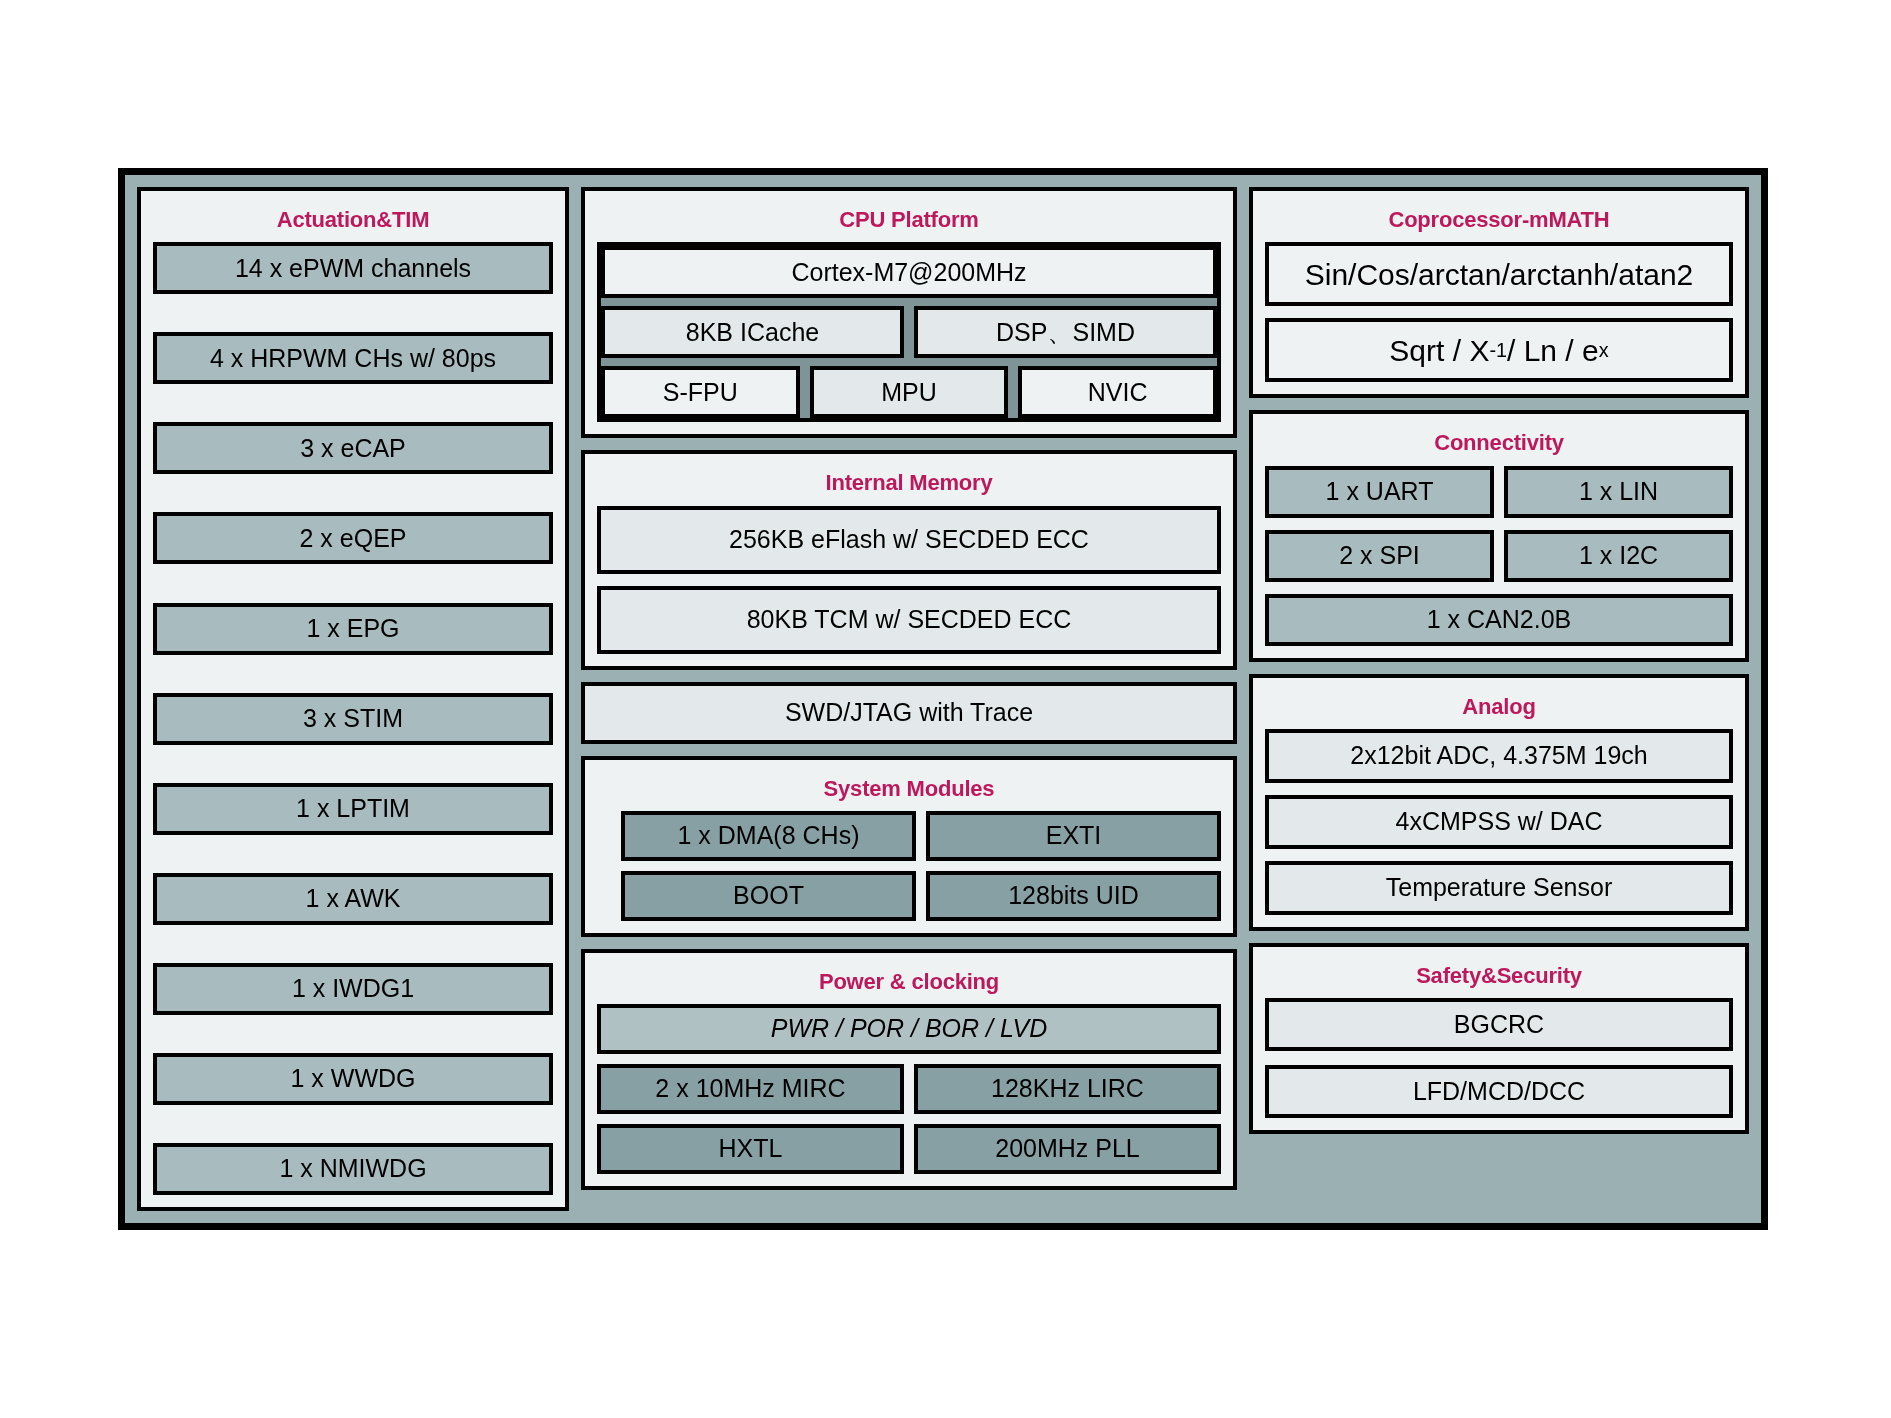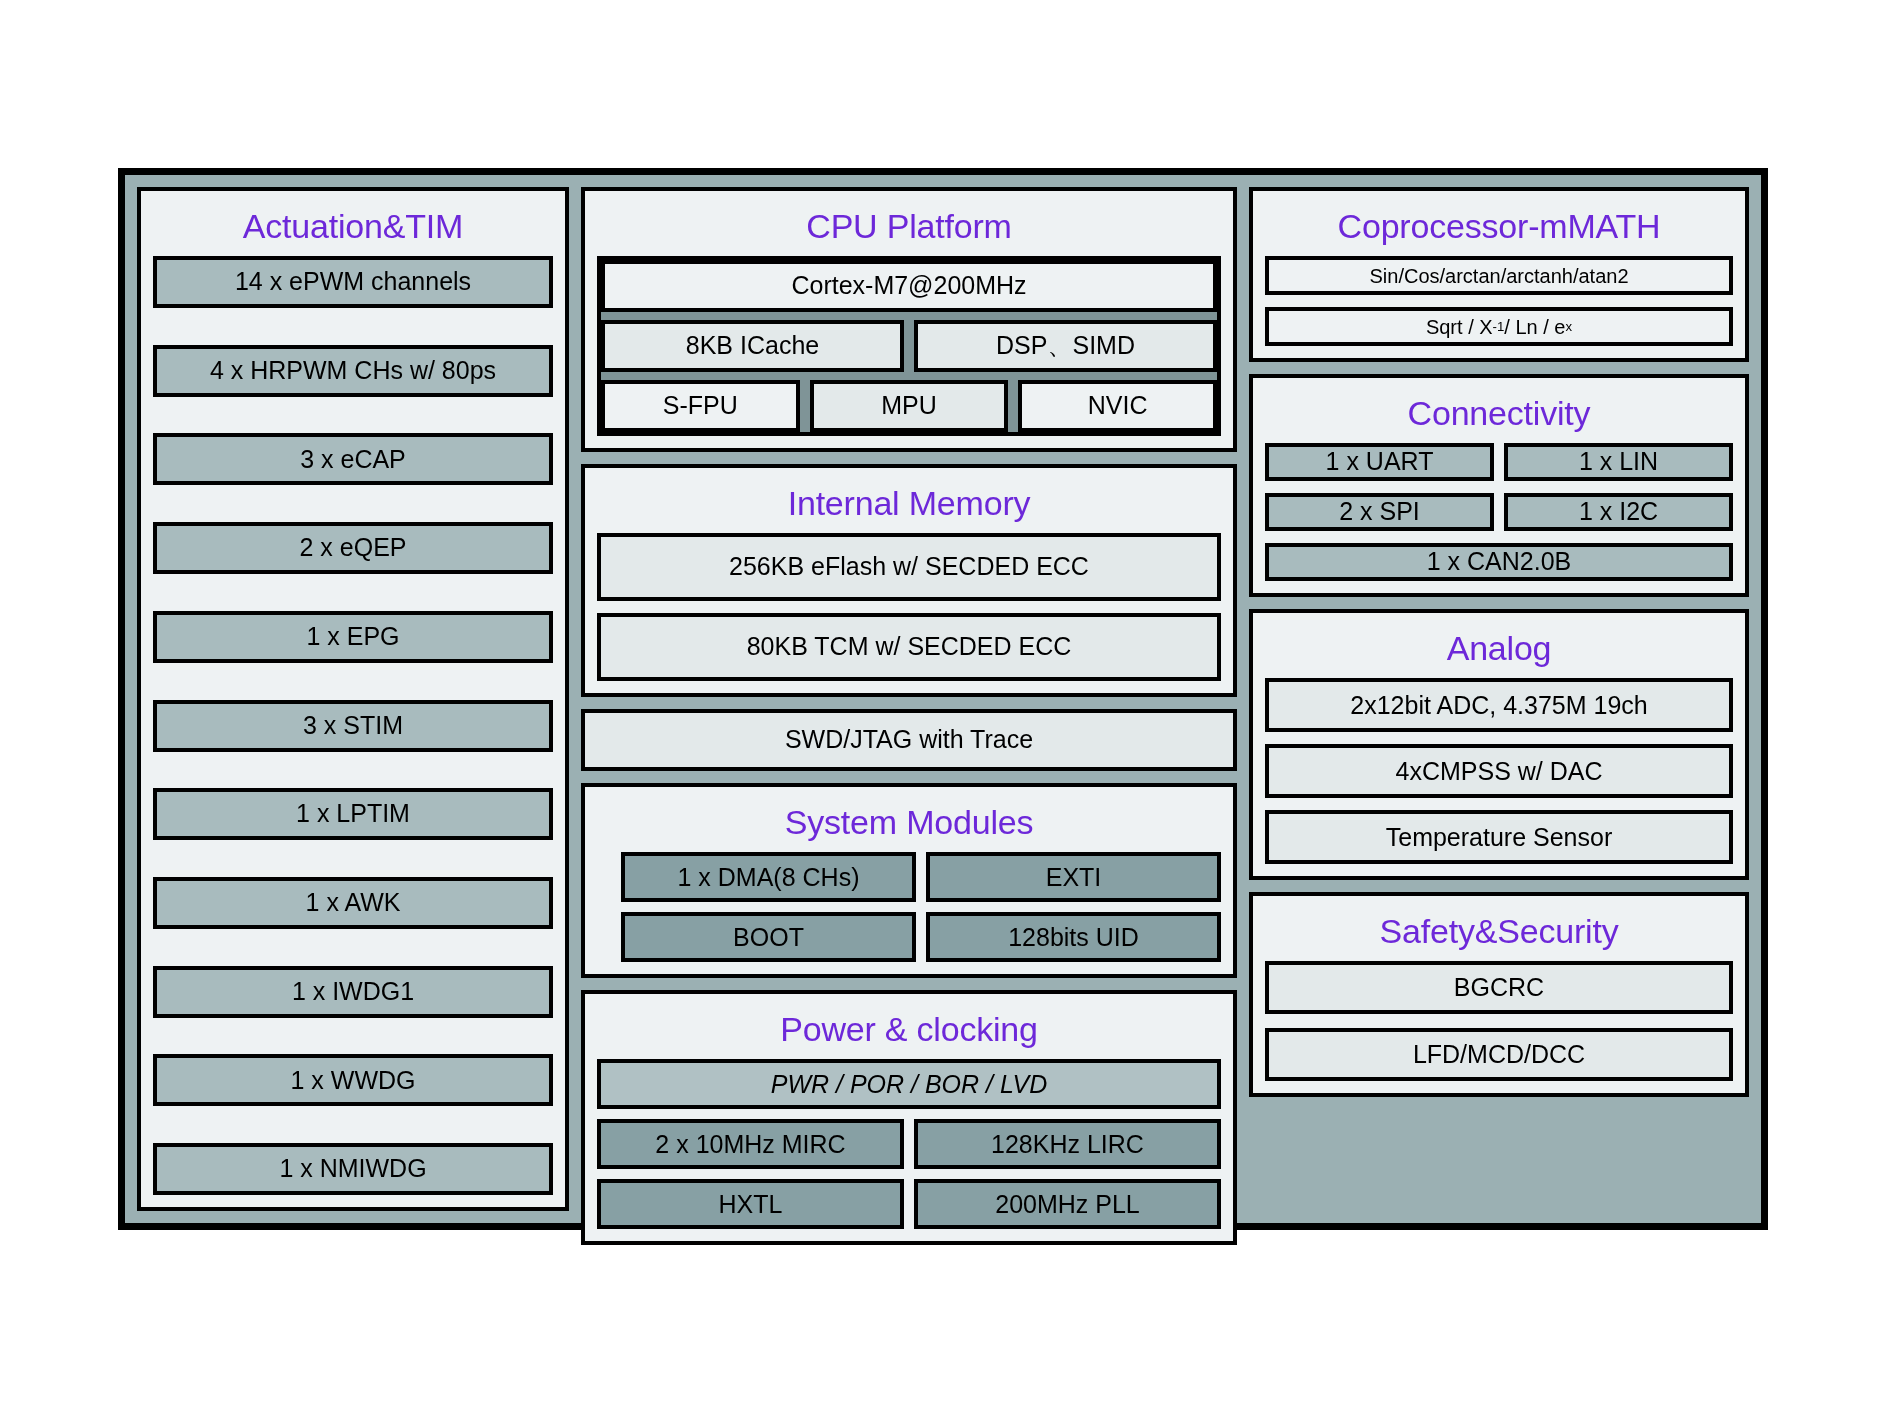--- a/index.html
+++ b/index.html
@@ -48,23 +48,23 @@
   .group {
     background: #eef2f3;
     border: 4px solid #000000;
     box-sizing: border-box;
     padding: 10px 12px 12px 12px;
     display: flex;
     flex-direction: column;
   }
   .group-title {
     text-align: center;
-    font-weight: normal;
-    font-size: 34px;
-    color: #6d28d9;
+    font-weight: bold;
+    font-size: 22px;
+    color: #be185d;
     line-height: 1.15;
     padding: 6px 0 10px 0;
     letter-spacing: -0.2px;
   }
 
   
   .tile {
     border: 4px solid #000000;
     box-sizing: border-box;
     text-align: center;
@@ -131,28 +131,28 @@
   }
 
   .sysmod .stack { display: flex; flex-direction: column; gap: 10px; margin-left: 24px; }
   .sysmod .tile { height: 50px; }
 
   .power .stack { display: flex; flex-direction: column; gap: 10px; }
   .power .tile { height: 50px; }
 
   
   .col-right .group { }
-  .col-right .tile { height: 38px; }
+  .col-right .tile { height: 52px; }
   .conn .stack { display: flex; flex-direction: column; gap: 12px; }
   .analog .stack { display: flex; flex-direction: column; gap: 12px; }
   .analog .tile { height: 54px; }
   .safety .stack { display: flex; flex-direction: column; gap: 14px; }
   .safety .tile { height: 53px; }
   .mmath .stack { display: flex; flex-direction: column; gap: 12px; }
-  .mmath .tile { height: 39px; font-size: 20px; }
+  .mmath .tile { height: 64px; font-size: 30px; }
 
   sup { font-size: 0.66em; vertical-align: super; line-height: 0; }
 </style>
 </head>
 <body>
 
 <div id="page">
   <div class="chip-frame">
 
     <div class="col col-left">

